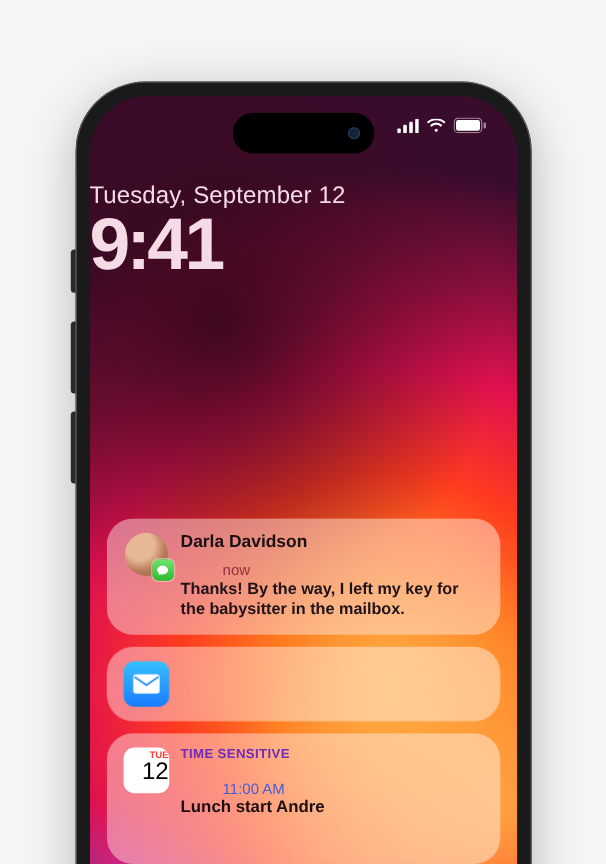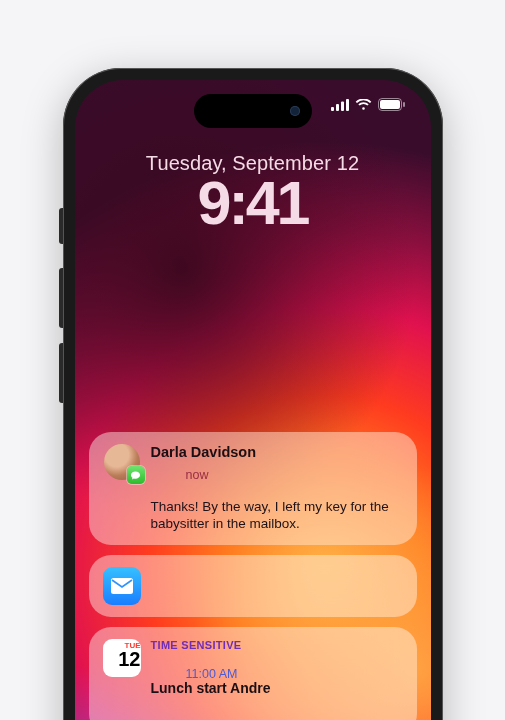--- a/index.html
+++ b/index.html
@@ -85,21 +85,20 @@
     gap: 6px;
     z-index: 15;
     color:#fff;
   }
   .status-bar svg { display:block; }
 
   .datetime {
     position: absolute;
     top: 72px;
     left: 0; right: 0;
-    text-align: center;
     color: #f5dbe6;
     z-index: 10;
   }
   .date {
     font-size: 20px;
     font-weight: 500;
     letter-spacing: 0.1px;
   }
   .time {
     font-size: 61px;
@@ -156,21 +155,21 @@
     width:38px; height:38px; border-radius:9px;
     background:#fff;
     display:flex; flex-direction:column; align-items:flex-end;
     overflow:hidden;
   }
   .cal-icon .weekday{
     font-size:8px; font-weight:600; color:#ff3b30;
     margin-top:2px; text-transform:uppercase;
   }
   .cal-icon .daynum{
-    font-size:20px; font-weight:700; color:#000; line-height:1; margin-top:-1px;
+    font-size:20px; font-weight:400; color:#000; line-height:1; margin-top:-1px;
   }
 
   .notif-body { flex:1; min-width:0; }
   .notif-head {
     display:flex;
     gap:8px;
     align-items:baseline;
     flex-direction:column;
   }
   .notif-title {
@@ -195,21 +194,22 @@
   .notif-sub {
     font-size:14px;
     font-weight:600;
     color:#1c0f14;
     margin-top:-1px;
   }
   .notif-msg{
     font-size:13.5px;
     color:#1f1218;
     line-height:1.25;
-    margin-top:17px;
+    margin-top:1px;
+    font-weight:bold;
   }
   .notif.partial { padding-bottom: 40px; }
 </style>
 </head>
 <body>
 
 <div class="phone">
   <div class="side-btn-2"></div>
   <div class="screen">
     <div class="wave"></div>

